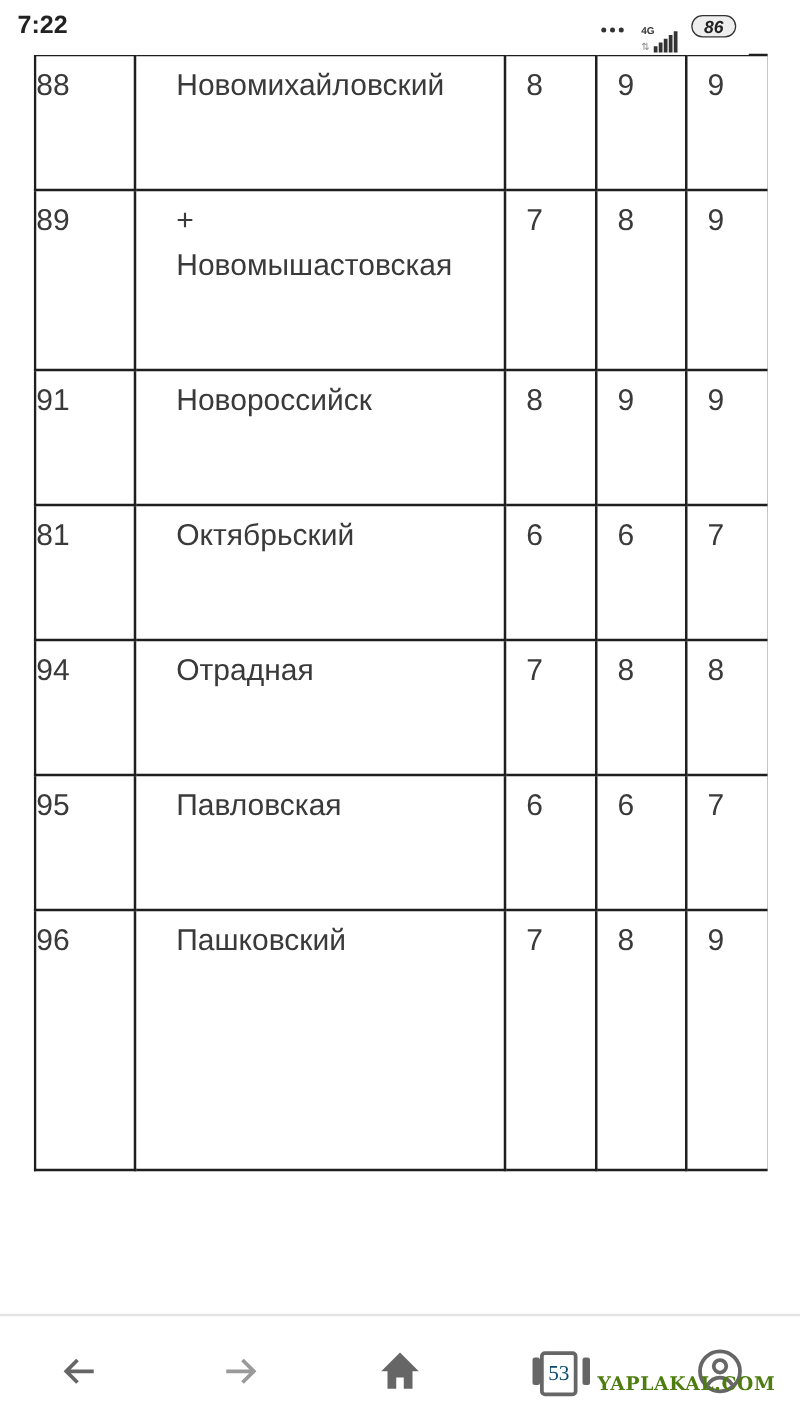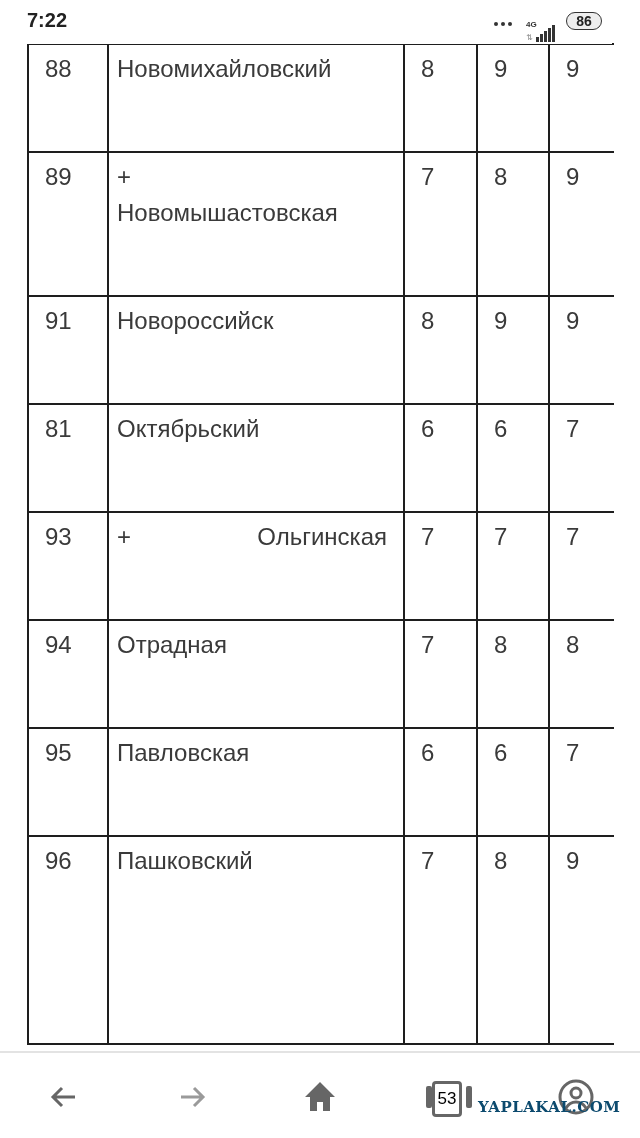--- a/index.html
+++ b/index.html
@@ -3,77 +3,78 @@
   <meta charset="utf-8">
   <style>
     html, body { margin: 0; padding: 0; }
     body {
       width: 640px; height: 1138px; overflow: hidden; position: relative;
       background: #ffffff;
       font-family: "Liberation Sans", "DejaVu Sans", sans-serif;
       color: #333;
     }
     .status-bar {
-      position: absolute; left: 16px; top: 0; width: 596px; height: 44px;
+      position: absolute; left: 3px; top: 0; width: 596px; height: 44px;
       background: #fff; z-index: 5;
     }
     .status-time {
       position: absolute; left: 11px; top: 9px;
       font-size: 20px; font-weight: bold; color: #222;
       font-family: "Liberation Sans", sans-serif;
     }
     .status-right { position: absolute; right: 10px; top: 10px; height: 22px; display: flex; align-items: center; gap: 6px; }
     .dots { display: flex; gap: 3px; align-items: center; margin-right: 6px; margin-top: 6px; }
     .dots span { width: 4px; height: 4px; border-radius: 50%; background: #333; display: block; }
     .net { position: relative; width: 36px; height: 22px; margin-top: 24px; }
     .net .lbl { position: absolute; left: 2px; top: -2px; font-size: 8px; font-weight: bold; color: #333; }
     .net .arrows { position: absolute; left: 2px; top: 11px; font-size: 8px; color: #888; }
     .net .bars { position: absolute; left: 12px; bottom: 2px; display: flex; gap: 1px; align-items: flex-end; }
     .net .bars i { display: block; width: 3px; background: #333; }
     .battery {
       border: 1.5px solid #333; border-radius: 10px; height: 16px; width: 34px;
       font-size: 14px; font-weight: bold; text-align: center; line-height: 16px; color: #222;
       background: #eee;
+      font-style: italic;
     }
 
     .table-wrap {
       position: absolute; left: 27px; top: 0; width: 587px; height: 1051px; overflow: hidden;
     }
     table {
       position: absolute; left: 0; top: 43px;
       border-collapse: collapse; width: 587px; table-layout: fixed;
     }
     td {
       border: 2px solid #1e1e1e; vertical-align: top;
       font-size: 24px; line-height: 36px; color: #3a3a3a;
       padding: 6px 0 0 0;
       font-family: "Liberation Sans", sans-serif;
     }
-    td.num { padding-left: 16px; }
-    td.name { padding-left: 8px; padding-right: 16px; }
+    td.num { }
+    td.name { padding-left: 32px; padding-right: 16px; }
     td.val { padding-left: 16px; }
     tr.single td { height: 100px; }
     tr.double td { height: 136px; border-radius: 31px; }
     tr.last td { height: 200px; }
     .name .split { display: flex; justify-content: space-between; }
 
     .nav-bar {
       position: absolute; left: 0; top: 1051px; width: 640px; height: 87px;
       background: #fff; border-top: 2px solid #e3e3e3; z-index: 5;
     }
     .nav-btn { position: absolute; top: 22px; width: 44px; height: 44px; display: flex; align-items: center; justify-content: center; }
     .tabs-count {
       position: absolute; left: 6px; top: 4px; width: 24px; height: 30px;
       border: 3px solid #666; border-radius: 4px; font-size: 17px; line-height: 30px;
-      text-align: center; color: #000000; font-family: Liberation Sans, sans-serif;
+      text-align: center; color: #0c4a6e; font-family: Liberation Serif, serif;
     }
     .tabs-side { position: absolute; top: 9px; width: 4px; height: 22px; border: 3px solid #666; border-radius: 2px; box-sizing: border-box; }
     .watermark {
       position: absolute; left: 478px; top: 1098px; font-size: 15px; font-weight: bold;
-      color: #0c4a6e; letter-spacing: 0.5px; z-index: 6;
+      color: #4d7c0f; letter-spacing: 0.5px; z-index: 6;
       font-family: "DejaVu Serif", serif;
     }
   </style>
 </head>
 <body>
 
 <div class="status-bar">
   <div class="status-time">7:22</div>
   <div class="status-right">
     <div class="dots">
@@ -131,32 +132,20 @@
         <td class="val">9</td>
       </tr>
       <tr class="single">
         <td class="num">81</td>
         <td class="name">Октябрьский</td>
         <td class="val">6</td>
         <td class="val">6</td>
         <td class="val">7</td>
       </tr>
       <tr class="single">
-        <td class="num">93</td>
-        <td class="name">
-          <div class="split">
-            <span>+</span>
-            <span>Ольгинская</span>
-          </div>
-        </td>
-        <td class="val">7</td>
-        <td class="val">7</td>
-        <td class="val">7</td>
-      </tr>
-      <tr class="single">
         <td class="num">94</td>
         <td class="name">Отрадная</td>
         <td class="val">7</td>
         <td class="val">8</td>
         <td class="val">8</td>
       </tr>
       <tr class="single">
         <td class="num">95</td>
         <td class="name">Павловская</td>
         <td class="val">6</td>

